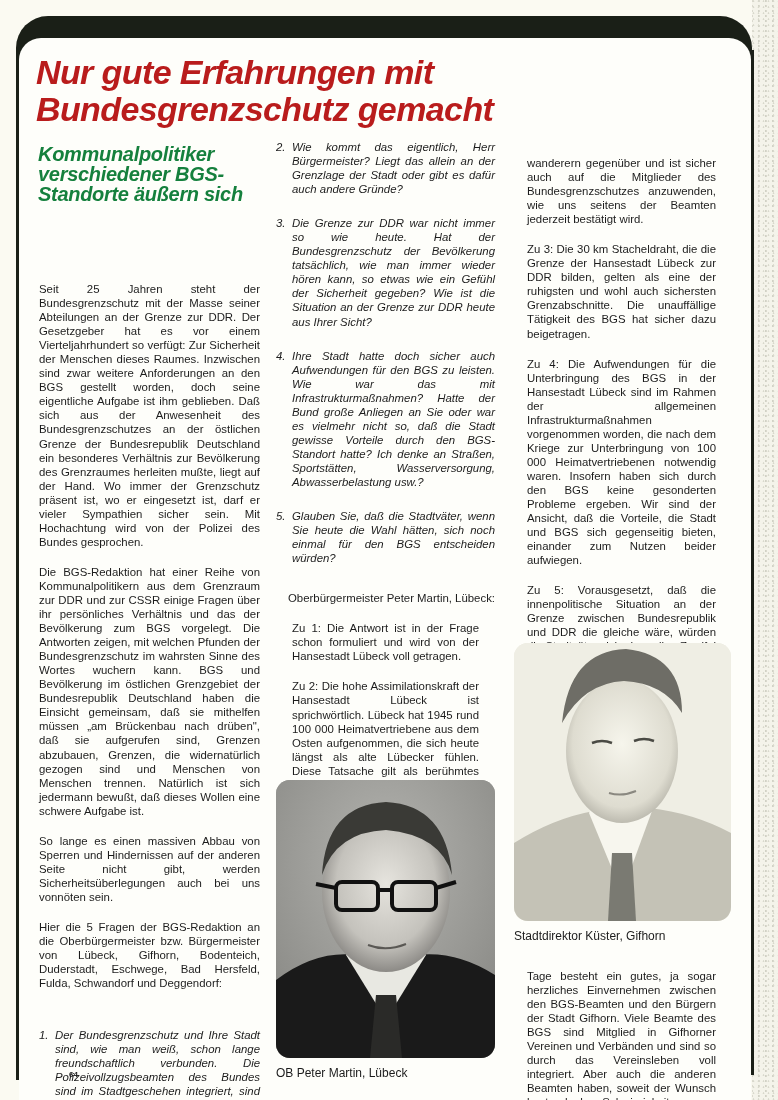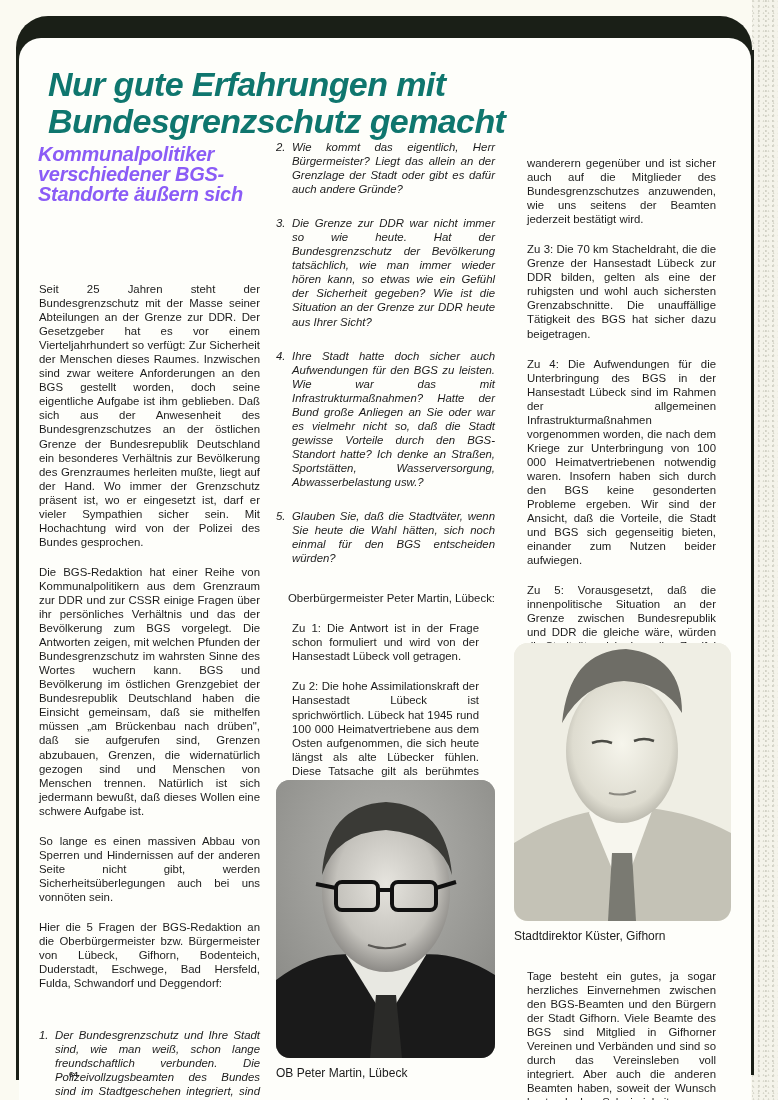--- a/index.html
+++ b/index.html
@@ -29,33 +29,33 @@
   .frame-right {
     position: absolute; left: 751px; top: 50px; width: 3px; height: 1025px;
     background: #1a1f17;
   }
   .page {
     position: absolute; left: 19px; top: 38px; width: 732px; height: 1062px;
     background: #fefefa;
     border-radius: 22px 22px 0 0;
   }
   h1 {
-    position: absolute; left: 36px; top: 54px; margin: 12px;
+    position: absolute; left: 36px; top: 54px; margin: 0;
     font-family: "Liberation Sans", sans-serif;
     font-weight: 900; font-style: italic;
     font-size: 34px; line-height: 37px; letter-spacing: -0.6px;
-    color: #0f766e;
+    color: #b91c1c;
     transform: scaleX(1.0);
   }
   h1 span { display: block; }
   .subtitle {
     position: absolute; left: 38px; top: 144px; margin: 0;
     font-weight: 900; font-style: italic;
     font-size: 20px; line-height: 20px; letter-spacing: -0.3px;
-    color: #8b5cf6;
+    color: #15803d;
   }
   .subtitle span { display: block; }
   .col {
     position: absolute;
     font-size: 11.4px; line-height: 14.05px;
     text-align: justify; hyphens: manual;
   }
   .col p { margin: 16px 0 9px 0; }
   .col p.tight { margin: 16px; }
   .col1 { left: 39px; top: 266px; width: 221px; }
@@ -124,21 +124,21 @@
     <span class="num">5.</span>
     <span>Glauben Sie, daß die Stadtväter, wenn Sie heute die Wahl hätten, sich noch einmal für den BGS entscheiden würden?</span>
   </p>
   <p class="speaker">Oberbürgermeister Peter Martin, Lübeck:</p>
   <p class="tight">Zu 1: Die Antwort ist in der Frage schon formuliert und wird von der Hansestadt Lübeck voll getragen.</p>
   <p class="tight">Zu 2: Die hohe Assimilationskraft der Hansestadt Lübeck ist sprichwörtlich. Lübeck hat 1945 rund 100 000 Heimatvertriebene aus dem Osten aufgenommen, die sich heute längst als alte Lübecker fühlen. Diese Tatsache gilt als berühmtes Beispiel für die Integrationsfähigkeit der Lübecker Bürger allen Zu-</p>
 </div>
 
 <div class="col col3">
   <p class="tight">wanderern gegenüber und ist sicher auch auf die Mitglieder des Bundesgrenzschutzes anzuwenden, wie uns seitens der Beamten jederzeit bestätigt wird.</p>
-  <p class="tight">Zu 3: Die 70 km Stacheldraht, die die Grenze der Hansestadt Lübeck zur DDR bilden, gelten als eine der ruhigsten und wohl auch sichersten Grenzabschnitte. Die unauffällige Tätigkeit des BGS hat sicher dazu beigetragen.</p>
+  <p class="tight">Zu 3: Die 30 km Stacheldraht, die die Grenze der Hansestadt Lübeck zur DDR bilden, gelten als eine der ruhigsten und wohl auch sichersten Grenzabschnitte. Die unauffällige Tätigkeit des BGS hat sicher dazu beigetragen.</p>
   <p class="tight">Zu 4: Die Aufwendungen für die Unterbringung des BGS in der Hansestadt Lübeck sind im Rahmen der allgemeinen Infrastrukturmaßnahmen vorgenommen worden, die nach dem Kriege zur Unterbringung von 100 000 Heimatvertriebenen notwendig waren. Insofern haben sich durch den BGS keine gesonderten Probleme ergeben. Wir sind der Ansicht, daß die Vorteile, die Stadt und BGS sich gegenseitig bieten, einander zum Nutzen beider aufwiegen.</p>
   <p class="tight" style="margin-bottom:32px">Zu 5: Vorausgesetzt, daß die innenpolitische Situation an der Grenze zwischen Bundesrepublik und DDR die gleiche wäre, würden die Stadtväter sich ohne allen Zweifel jederzeit wieder für die Aufnahme des BGS vorgenommen.</p>
   <p class="speaker">Stadtdirektor Küster, Gifhorn:</p>
   <p class="tight" style="text-align-last: justify;">Zu 1: Die Kreisstadt Gifhorn ist offiziell seit dem 6. 11. 1959 Garnisonstadt des Bundesgrenzschutzes. Seit diesem</p>
 </div>
 
 <div class="col" style="left:511px; top:953px; width:221px;">
   <p class="tight">Tage besteht ein gutes, ja sogar herzliches Einvernehmen zwischen den BGS-Beamten und den Bürgern der Stadt Gifhorn. Viele Beamte des BGS sind Mitglied in Gifhorner Vereinen und Verbänden und sind so durch das Vereinsleben voll integriert. Aber auch die anderen Beamten haben, soweit der Wunsch bestand, ohne Schwierigkeiten</p>
 </div>
 

